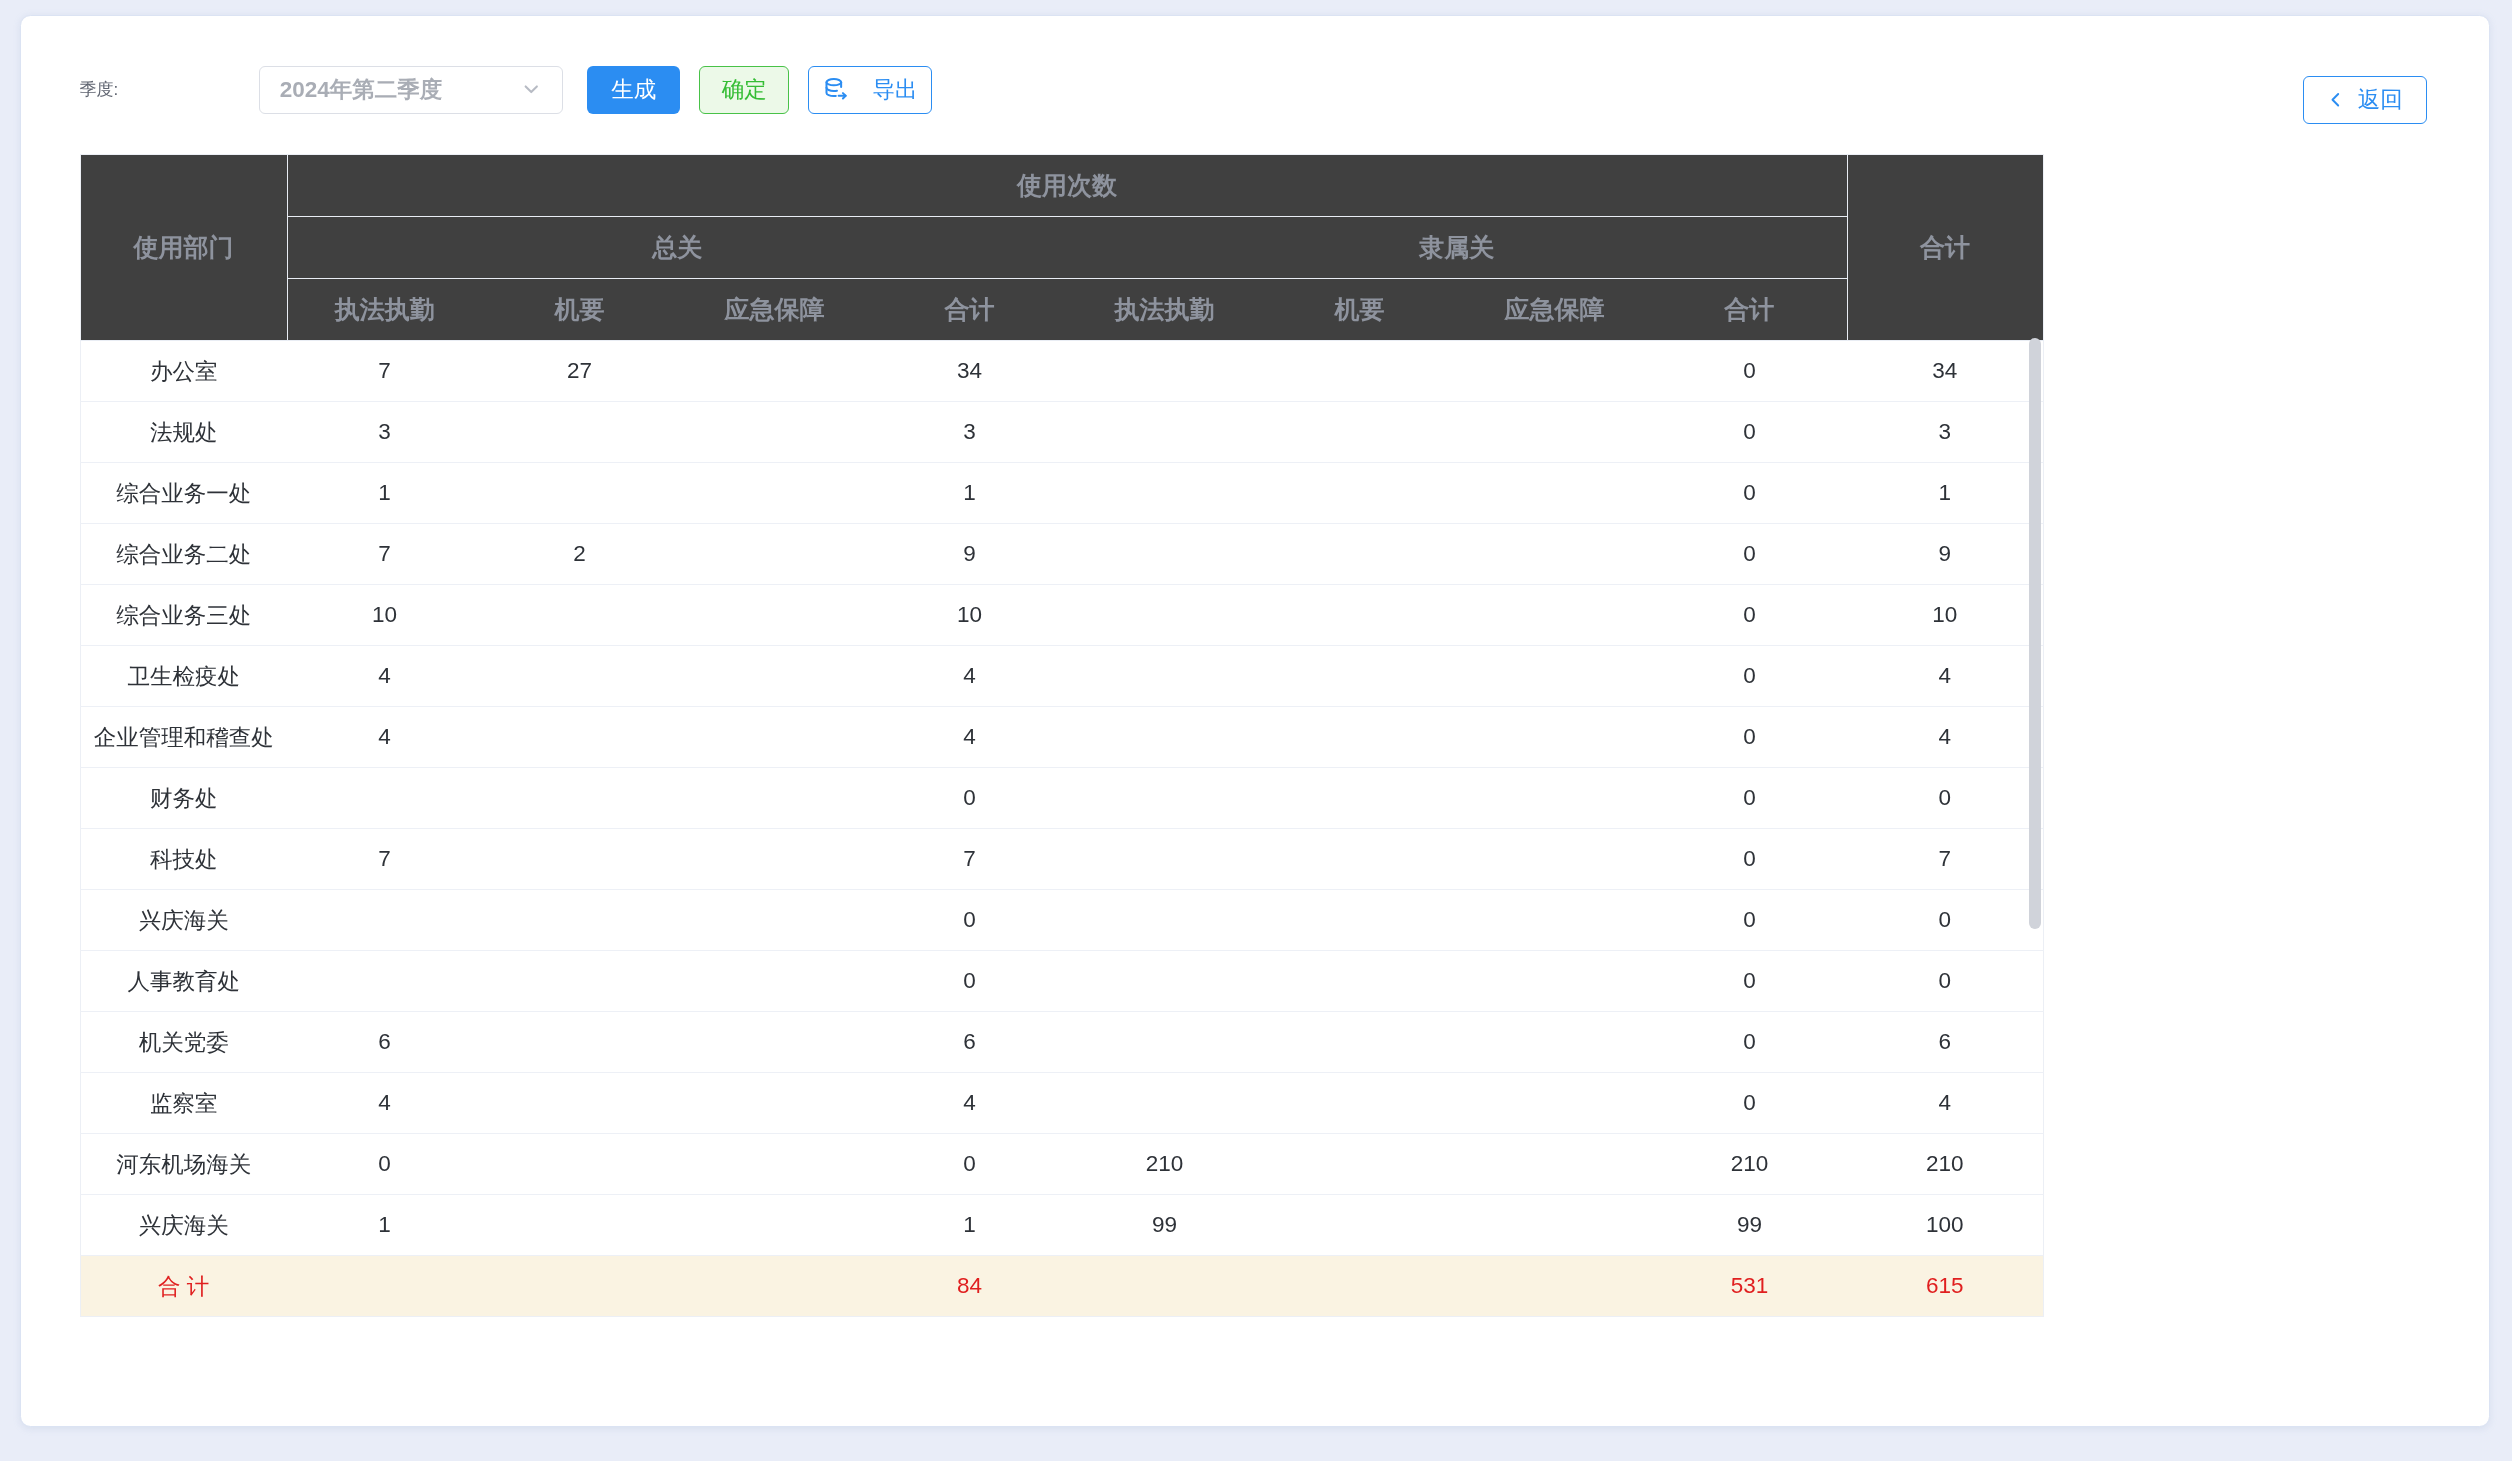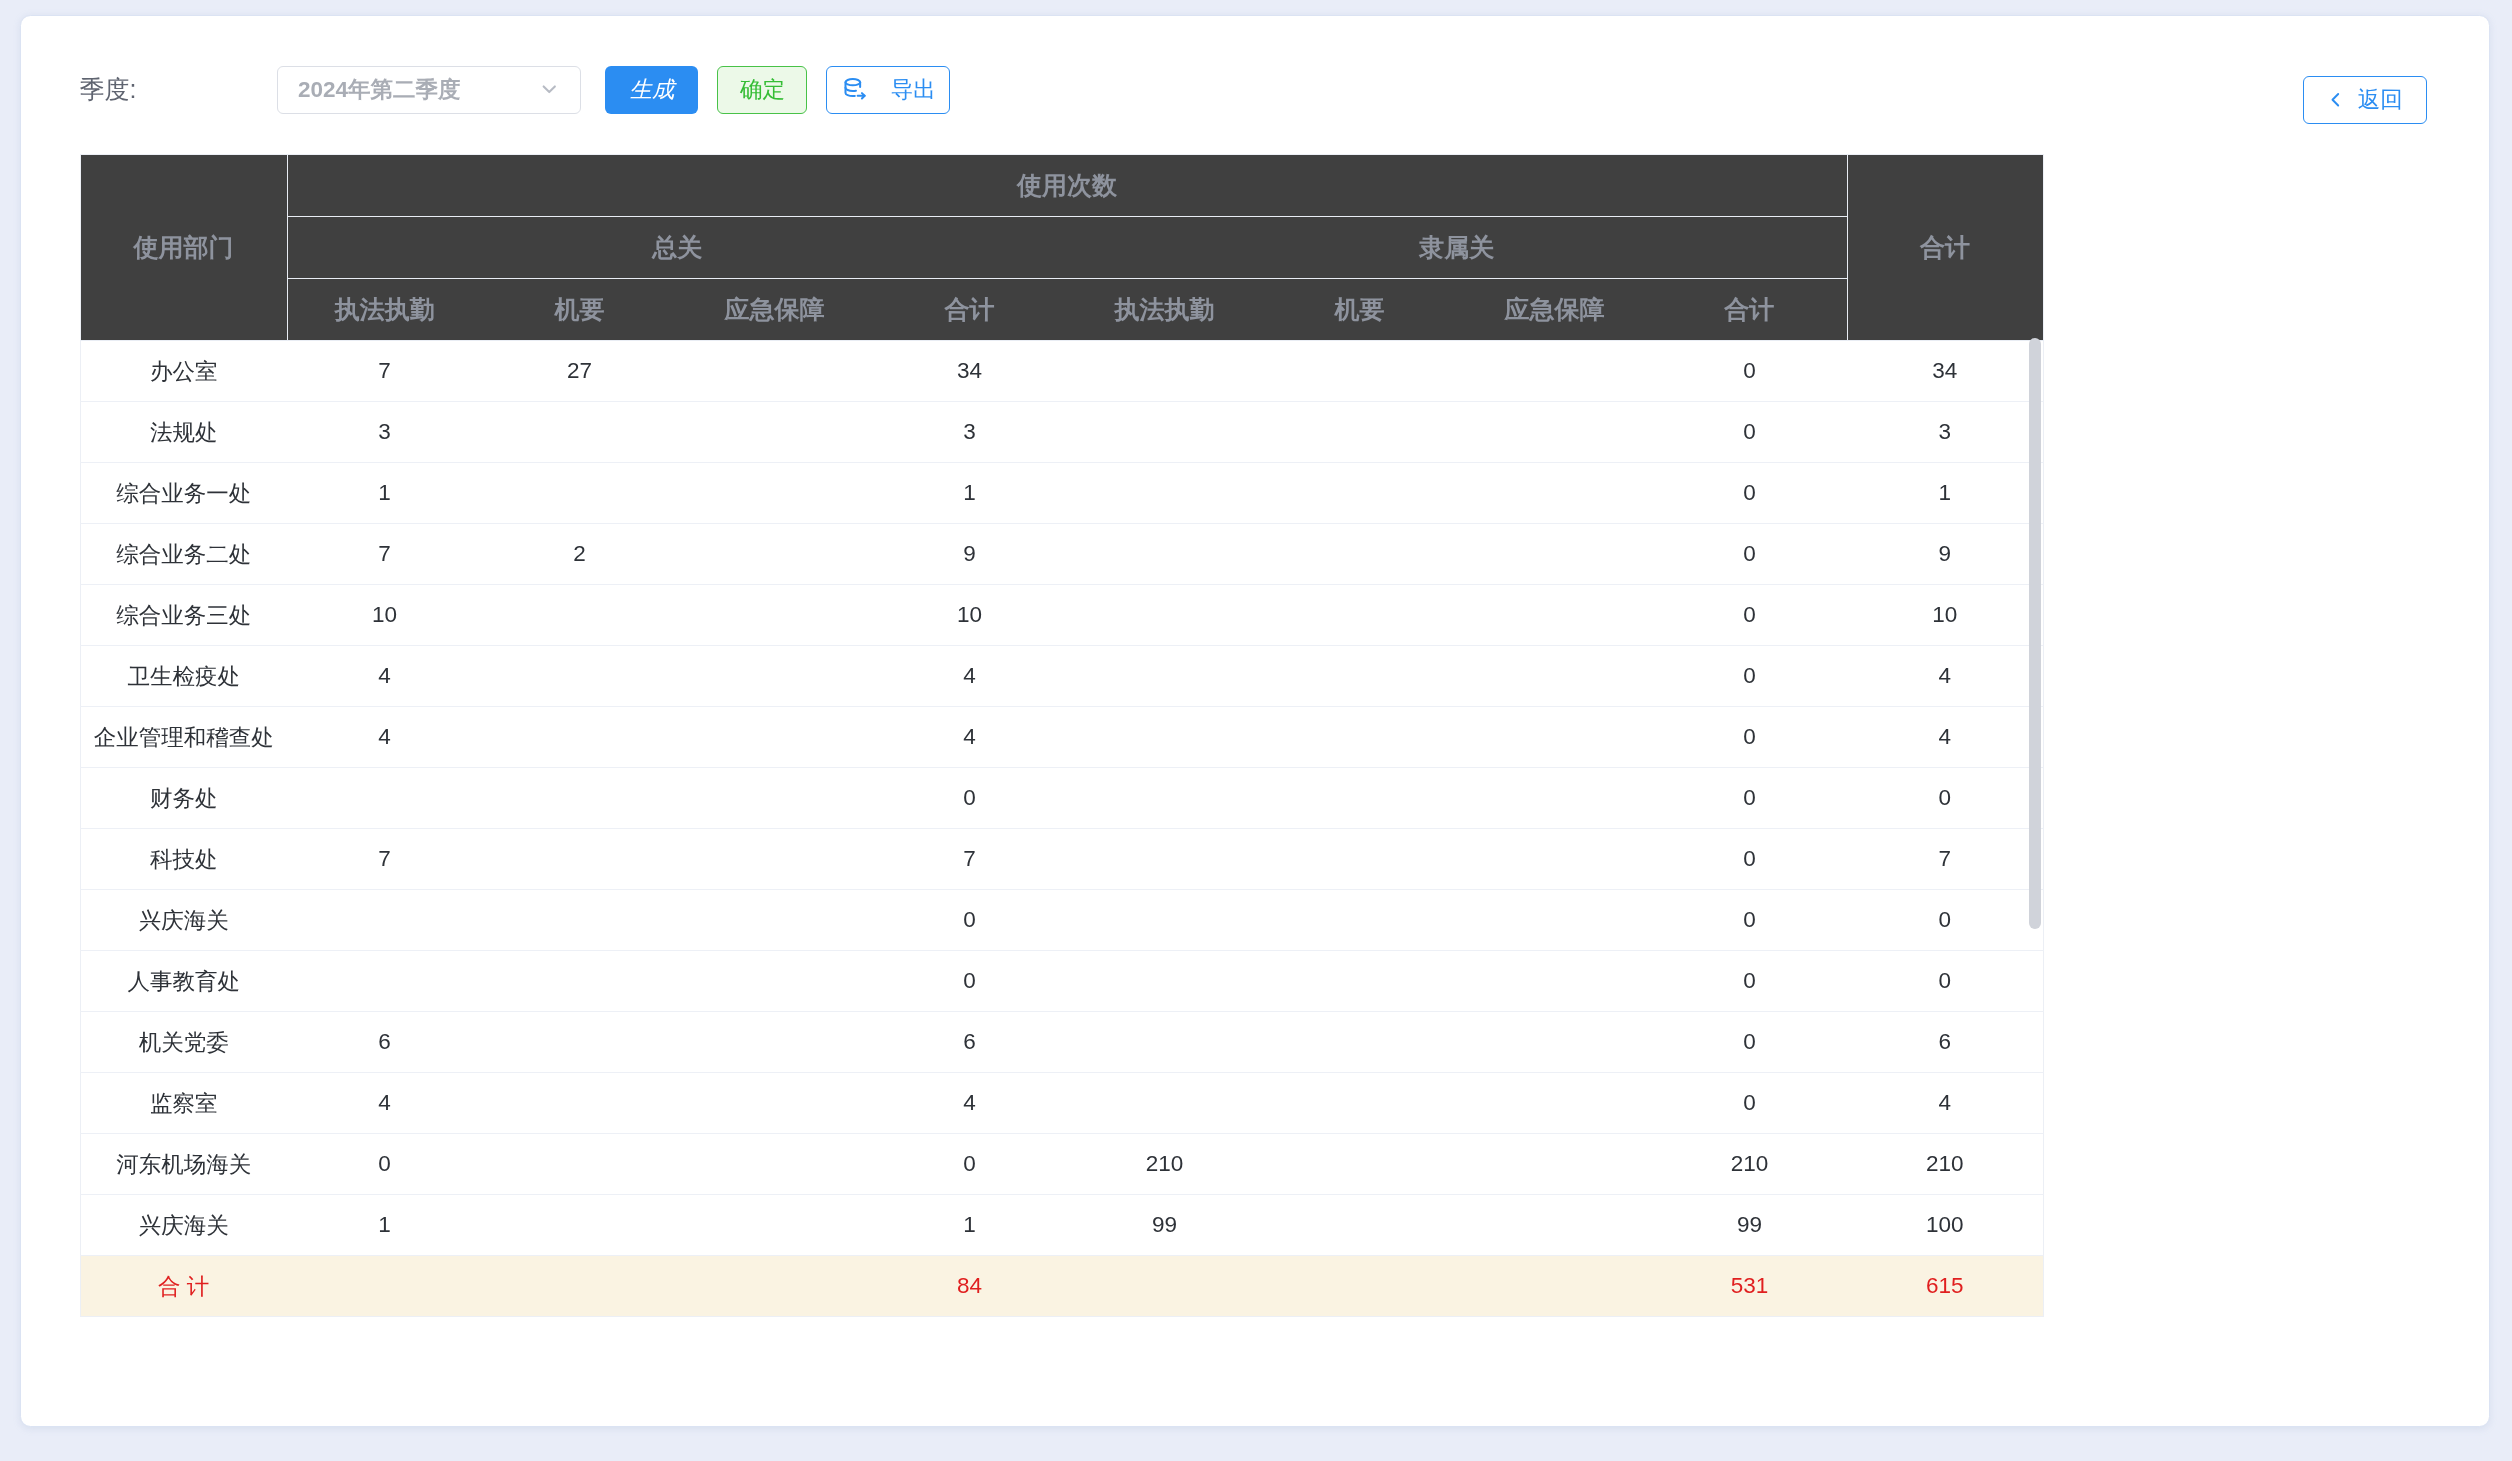--- a/index.html
+++ b/index.html
@@ -17,34 +17,34 @@
     border:1.5px solid #dbe3f3;
     border-radius:10.5px;
     box-shadow:0 1.5px 7.5px rgba(140,160,200,.18);
     box-sizing:border-box;
   }
   
   .toolbar{
     position:absolute;left:59px;right:62px;top:49px;height:49px;
     display:flex;align-items:center;
   }
-  .quarter-label{font-size:25px;color:#5f6470;}
+  .quarter-label{font-size:17px;color:#5f6470;}
   .select{
     margin-left:141px;width:304px;height:48px;box-sizing:border-box;
     background:#fff;border:1.5px solid #dcdfe6;border-radius:6px;
     display:flex;align-items:center;justify-content:space-between;
     padding:0 19.5px;cursor:pointer;
   }
   .select .sel-value{font-size:22.5px;color:#a9adb5;font-weight:bold;}
   .btn{
     height:48px;box-sizing:border-box;border-radius:6px;
     display:flex;align-items:center;justify-content:center;
     font-size:22.5px;cursor:pointer;padding:0 22.5px;
   }
-  .btn-generate{margin-left:24px;background:#2b8df2;color:#ffffff;border:none;width:93px;padding:0;font-style:italic;}
+  .btn-generate{margin-left:24px;background:#2b8df2;color:#ffffff;border:none;width:93px;padding:0;}
   .btn-confirm{margin-left:19px;background:#ecf9e8;color:#35bd35;border:1.5px solid #48c248;width:90px;padding:0;}
   .btn-export{margin-left:18.7px;background:#ffffff;color:#2b8df2;border:1.5px solid #2b8df2;width:124px;padding:0;gap:23px;}
   .btn-back{margin-left:auto;background:#ffffff;color:#2b8df2;border:1.5px solid #2b8df2;width:124px;padding:0;gap:12px;margin-top:20px;}
   .icon-svg{display:block;}
   
   .table-wrap{position:absolute;left:59px;top:138px;}
   table.usage-table{
     border-collapse:collapse;table-layout:fixed;width:1960px;
     border:1.5px solid #eceff5;
   }

